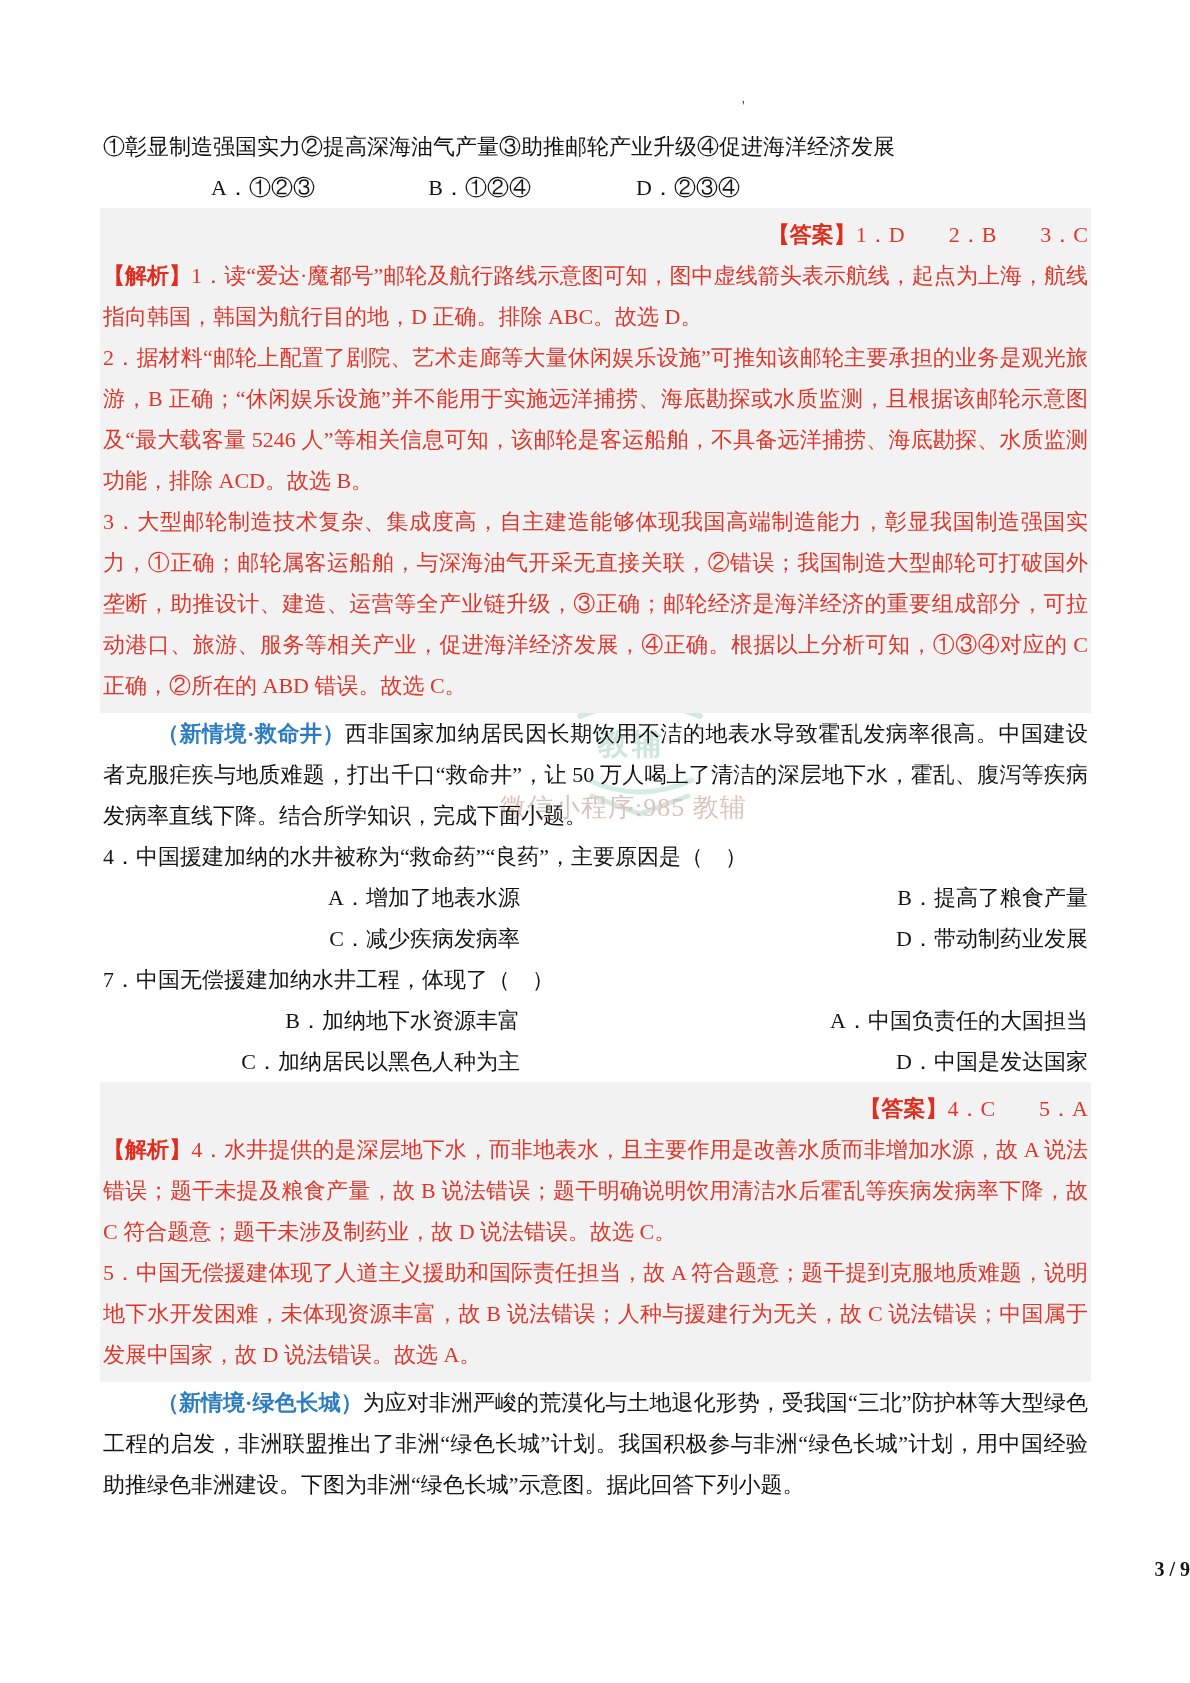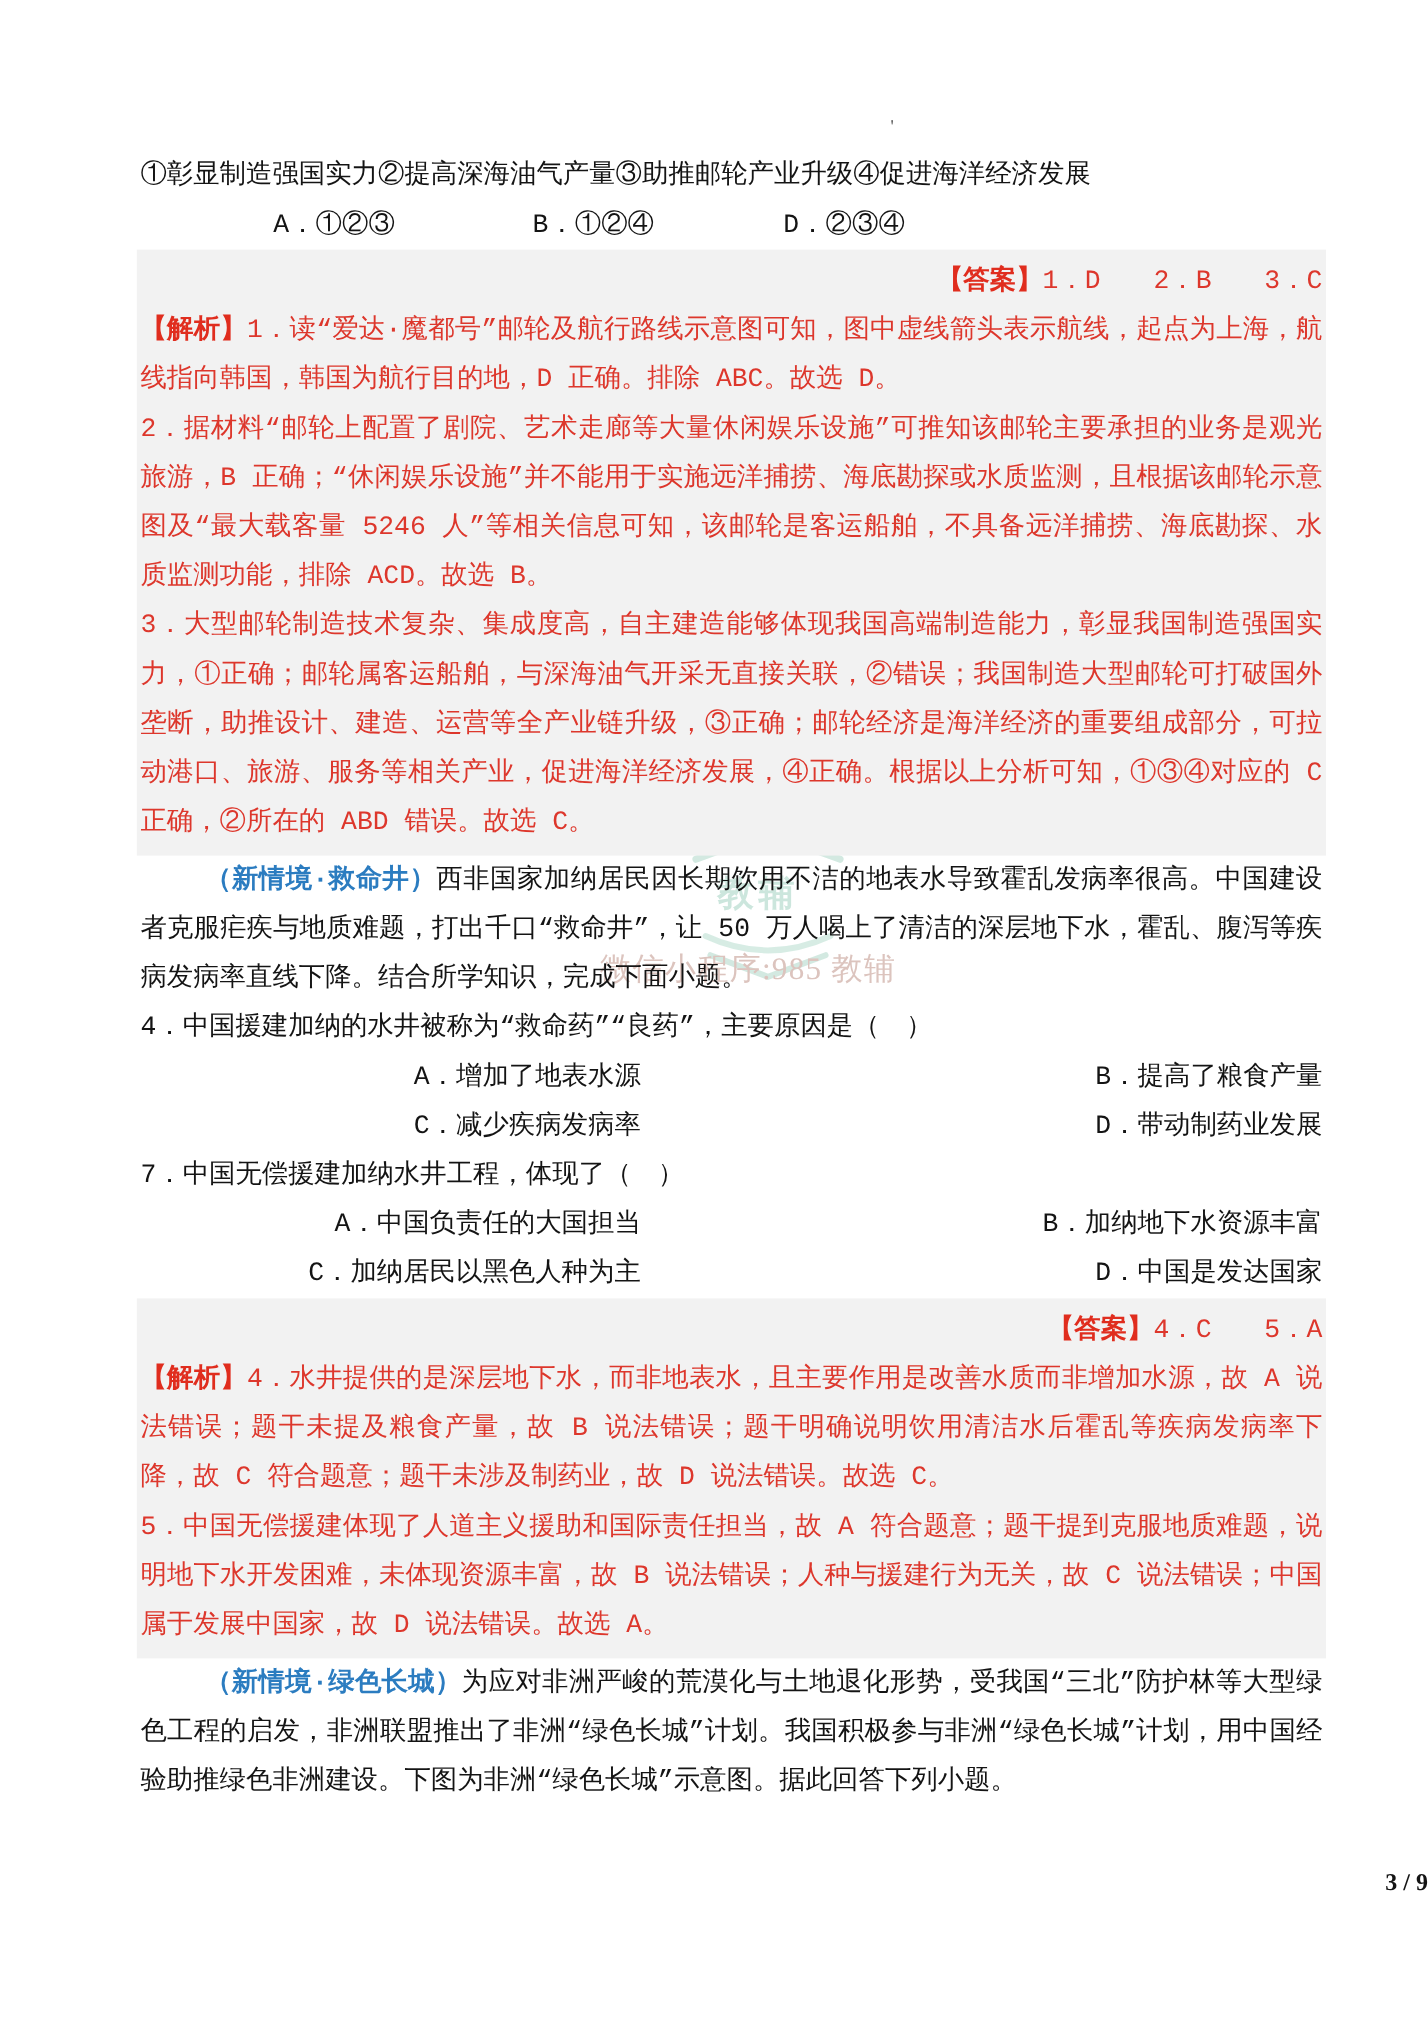--- a/index.html
+++ b/index.html
@@ -14,21 +14,21 @@
   html,body{margin:0;padding:0;background:#ffffff;}
   .page{
     position:relative;
     width:1190px;height:1683px;
     margin:0 auto;
     background:#ffffff;
     font-family:"Liberation Serif","DejaVu Serif",serif;
     color:#141414;
     overflow:hidden;
   }
-  .content{position:absolute;left:117px;top:126px;width:985px;z-index:2;font-family:Liberation Mono, monospace;}
+  .content{position:absolute;left:103px;top:126px;width:985px;z-index:2;}
   p{margin:0;}
   .stem,.options-row,.ans-line,.analysis,.scenario{
     font-size:22px;line-height:41px;text-align:right;
   }
   .stem{text-align:justify;}
   .options-row{display:grid;padding-left:36px;}
   .options-row.four{grid-template-columns:176px 216px 209px 1fr;}
   .options-row.two{grid-template-columns:381px 1fr;}
   .answer-block{
     background:var(--block-bg);
@@ -109,22 +109,22 @@
       <span>A．增加了地表水源</span>
       <span>B．提高了粮食产量</span>
     </div>
     <div class="options-row two">
       <span>C．减少疾病发病率</span>
       <span>D．带动制药业发展</span>
     </div>
 
     <p class="stem">7．中国无偿援建加纳水井工程，体现了（　）</p>
     <div class="options-row two">
+      <span>B．加纳地下水资源丰富</span>
       <span>A．中国负责任的大国担当</span>
-      <span>B．加纳地下水资源丰富</span>
     </div>
     <div class="options-row two">
       <span>C．加纳居民以黑色人种为主</span>
       <span>D．中国是发达国家</span>
     </div>
 
     <section class="answer-block">
       <p class="ans-line">
         <span class="label">【答案】</span><span>4．C　　5．A</span>
       </p>

